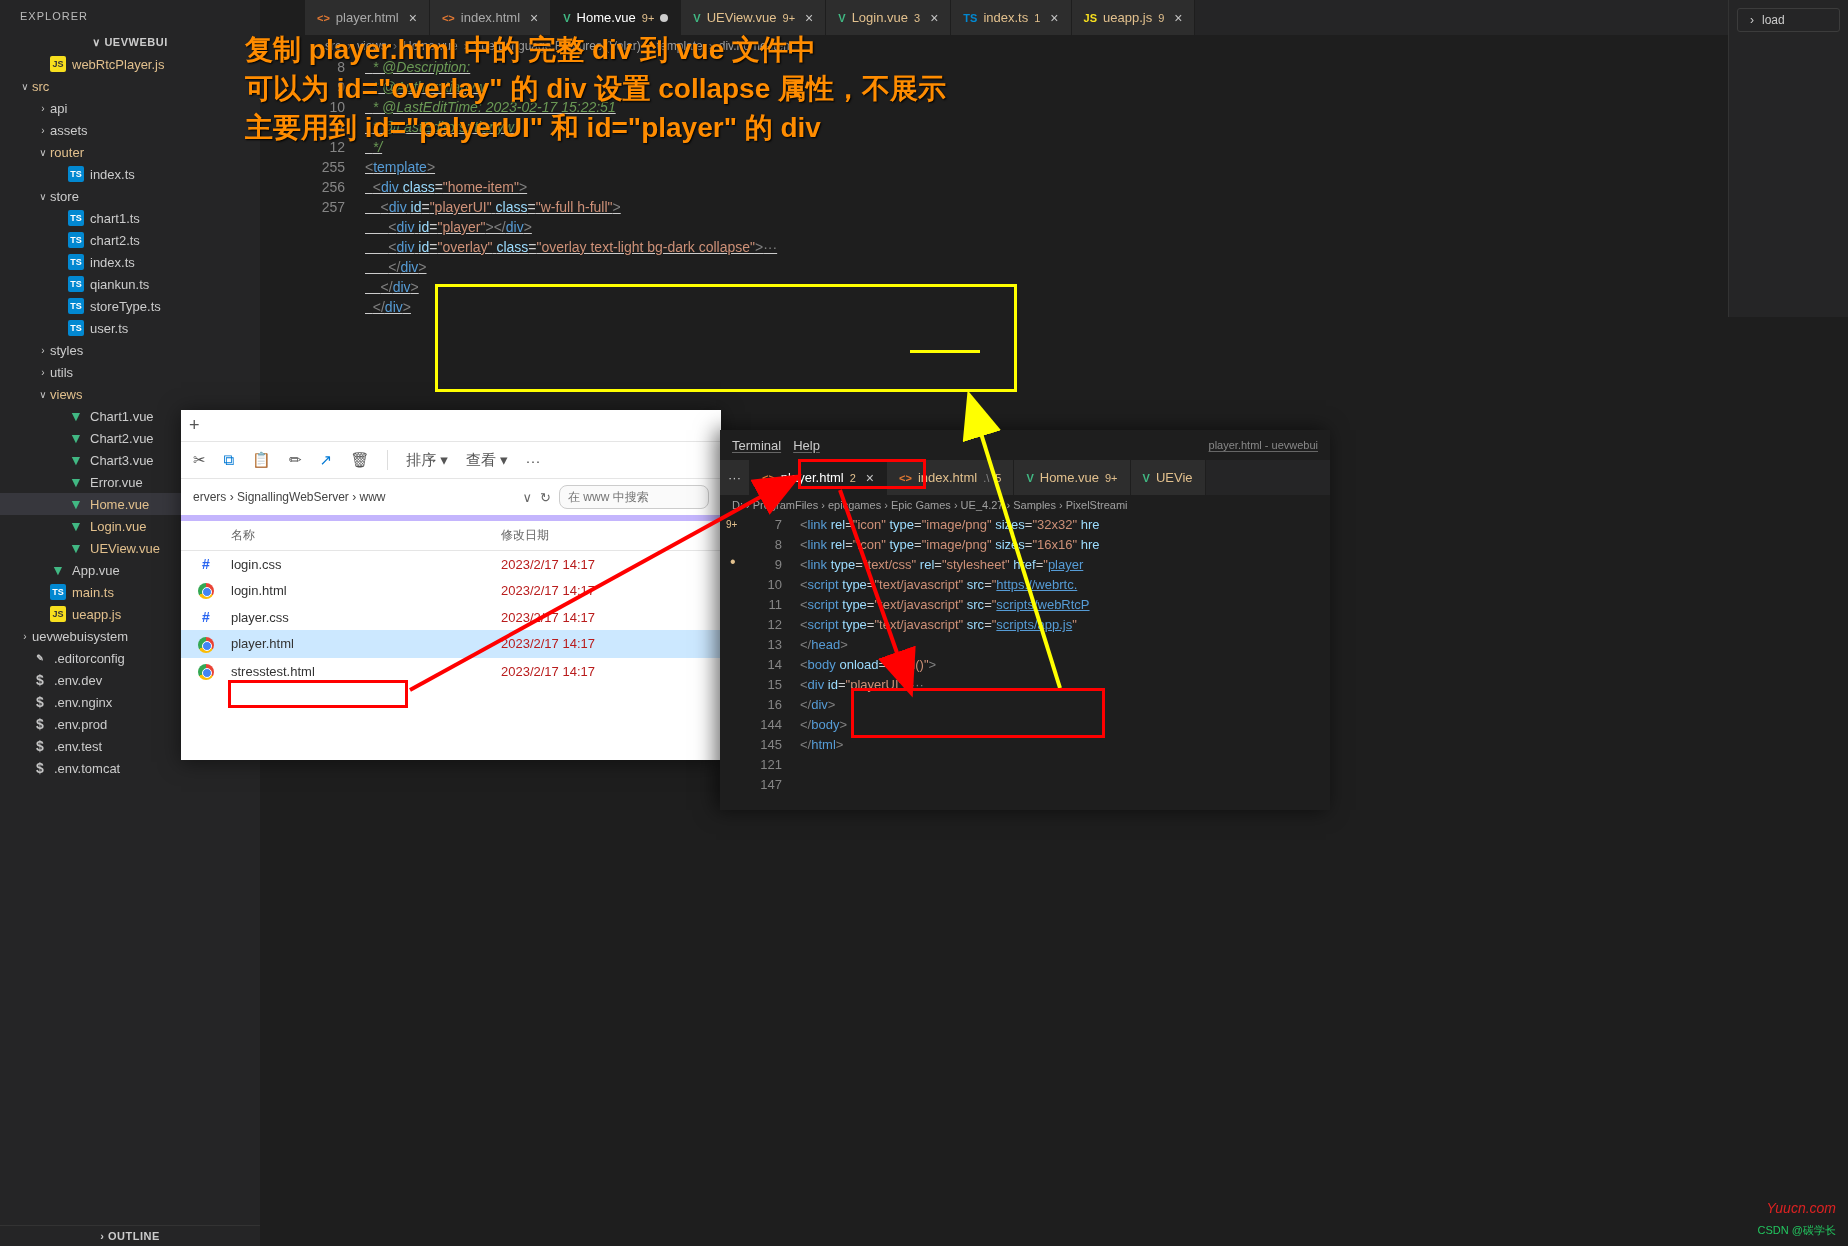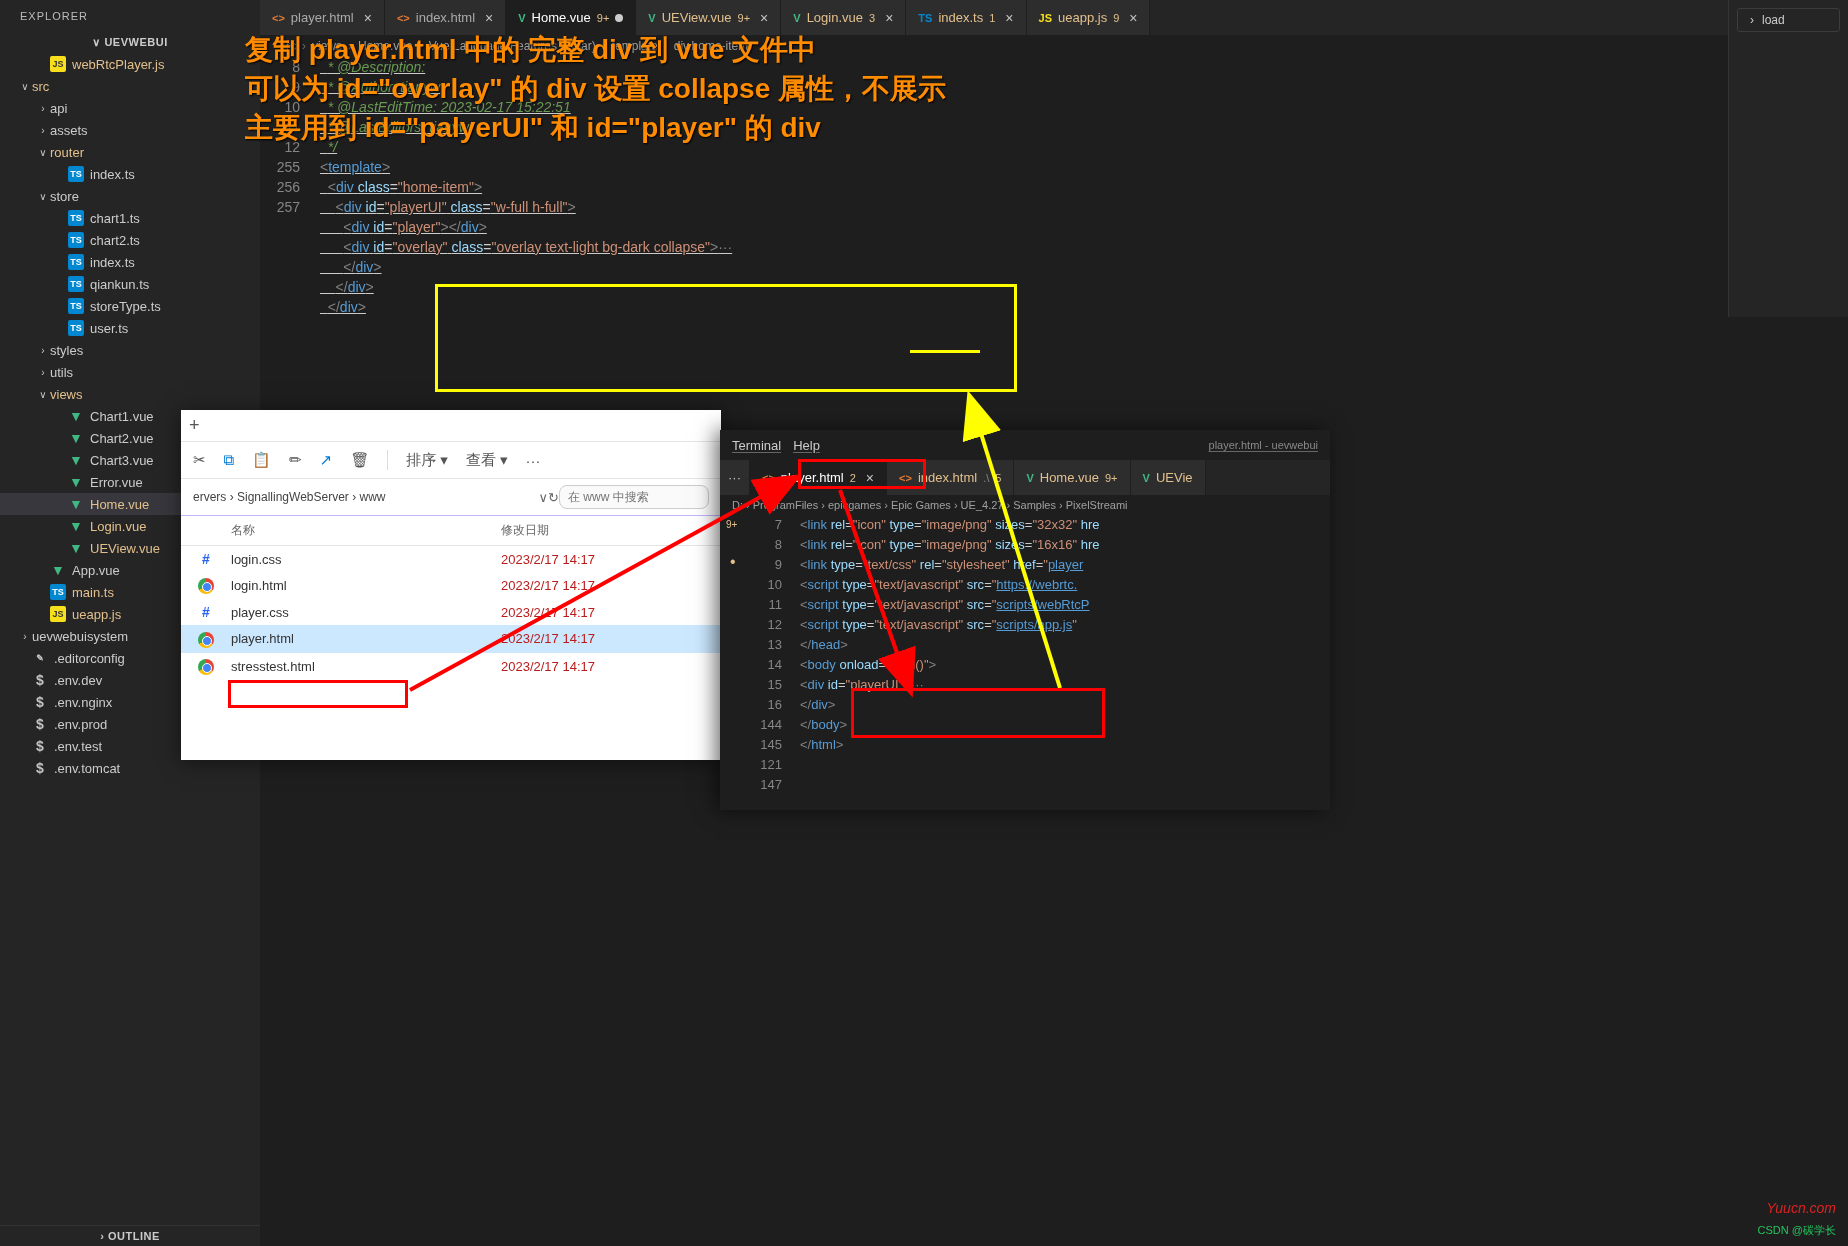--- a/index.html
+++ b/index.html
@@ -1,17 +1,17 @@
 <!DOCTYPE html>
 <html><head>
 <meta charset="utf-8">
 <style>
 * { margin: 0; padding: 0; box-sizing: border-box; font-family: "Segoe UI", "Microsoft YaHei", sans-serif; }
 body { background: #1e1e1e; color: #cccccc; width: 1848px; height: 1246px; overflow: hidden; position: relative; font-size: 13px; }
-.main-layout { display: flex; height: 100%; }
+.main-layout { display: flex; height: 100%; gap: 45px; }
 .sidebar { width: 260px; background: #252526; display: flex; flex-direction: column; }
 .explorer-hdr { padding: 10px 20px; font-size: 11px; letter-spacing: 1px; color: #bbbbbb; }
 .folder-root { padding: 4px 4px; font-size: 11px; font-weight: bold; letter-spacing: 0.5px; color: #cccccc; text-align: center; }
 .tree { flex: 1; overflow: auto; font-size: 13px; }
 .tree-item { display: flex; align-items: center; padding: 2px 0 2px 0; cursor: pointer; height: 22px; }
 .tree-item.active { background: #37373d; }
 .chev { width: 14px; display: inline-block; text-align: center; color: #c5c5c5; font-size: 10px; }
 .icon-sq { width: 16px; height: 16px; margin-right: 6px; display: inline-flex; align-items: center; justify-content: center; font-size: 9px; font-weight: bold; border-radius: 2px; }
 .ic-ts { background: #0288d1; color: white; }
 .ic-js { background: #f7df1e; color: #333; }
@@ -46,21 +46,21 @@
 .yellow-box { position: absolute; border: 3px solid yellow; pointer-events: none; z-index: 50; }
 .yellow-underline { position: absolute; border-bottom: 3px solid yellow; pointer-events: none; z-index: 50; }
 .red-box { position: absolute; border: 3px solid red; pointer-events: none; z-index: 60; }
 .arrow-svg { position: absolute; pointer-events: none; z-index: 55; }
 
 .file-explorer-overlay { position: absolute; top: 410px; left: 181px; width: 540px; height: 350px; background: white; color: #333; z-index: 40; box-shadow: 0 2px 20px rgba(0,0,0,0.5); font-size: 13px; }
 .fe-titlebar { height: 32px; background: white; display: flex; align-items: center; padding: 0 8px; border-bottom: 1px solid #e5e5e5; }
 .fe-toolbar { display: flex; align-items: center; padding: 8px 12px; gap: 18px; border-bottom: 1px solid #e5e5e5; }
 .fe-tool-btn { color: #555; cursor: pointer; font-size: 15px; }
 .fe-tool-sep { width: 1px; height: 20px; background: #ddd; }
-.fe-path { display: flex; align-items: center; padding: 6px 12px; border-bottom: 1px solid #c4b5fd; gap: 0; }
+.fe-path { display: flex; align-items: center; padding: 6px 12px; border-bottom: 6px solid #c4b5fd; gap: 8px; }
 .fe-path-txt { flex: 1; font-size: 12px; color: #444; }
 .fe-path-input { width: 150px; border: 1px solid #ccc; border-radius: 8px; padding: 4px 8px; font-size: 12px; background: #fafafa; }
 .fe-headers { display: flex; border-bottom: 1px solid #e5e5e5; font-size: 12px; color: #666; }
 .fe-hdr-name { width: 320px; padding: 6px 50px; }
 .fe-hdr-date { padding: 6px 0; }
 .fe-list { }
 .fe-row { display: flex; align-items: center; padding: 5px 0; }
 .fe-row.selected { background: #cce8ff; }
 .fe-row .fe-icon { width: 50px; text-align: center; font-size: 14px; }
 .fe-row .fe-name { width: 270px; font-size: 13px; }

